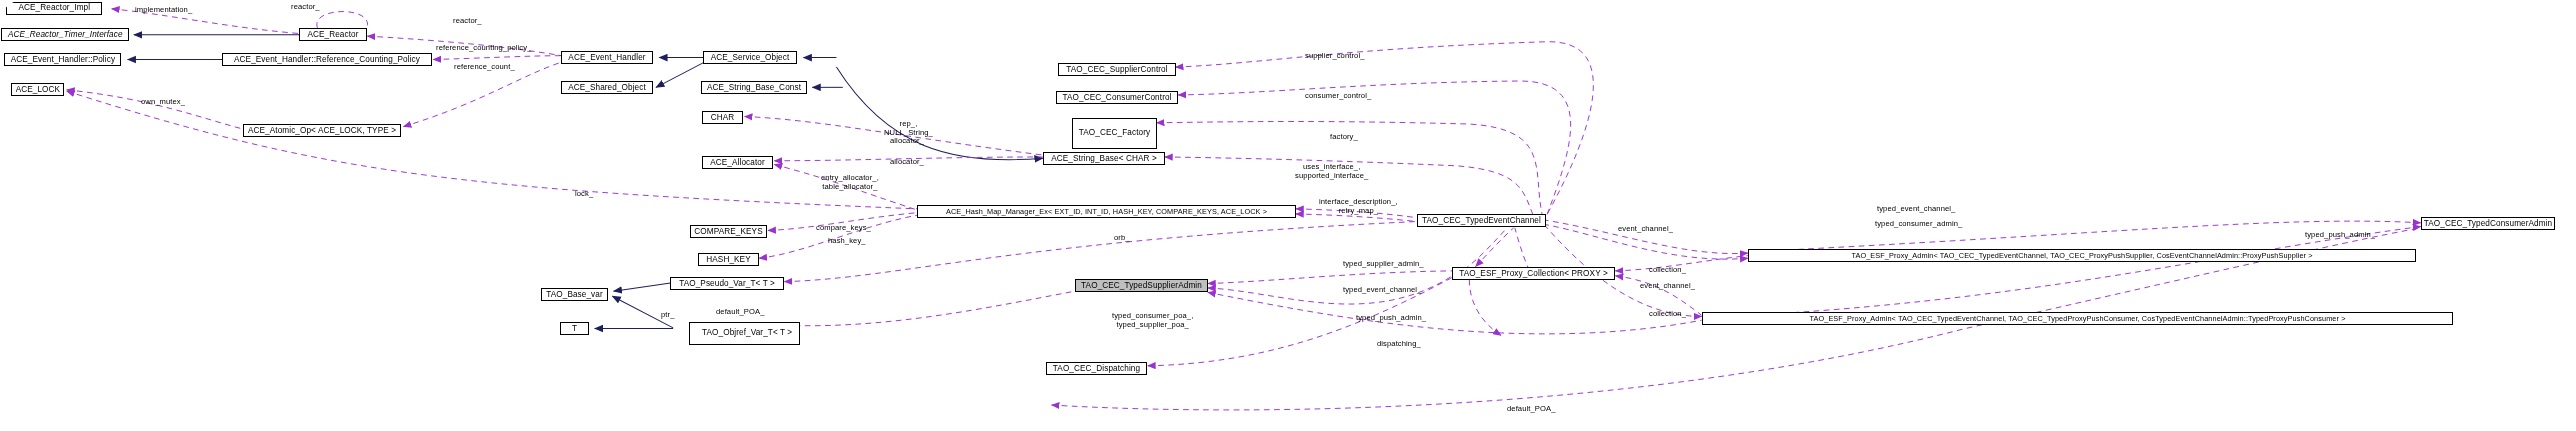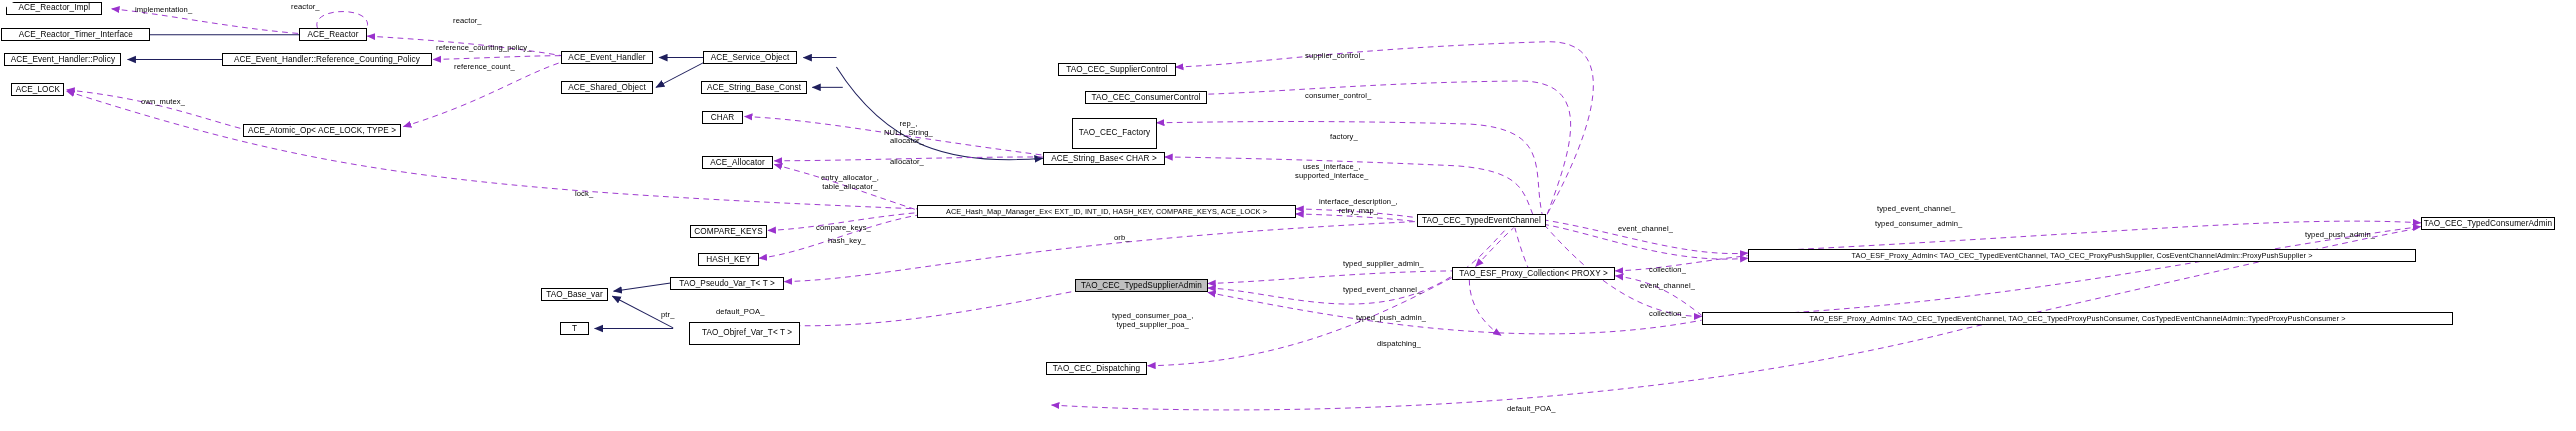--- a/index.html
+++ b/index.html
@@ -125,35 +125,35 @@
       <path d="M1907,448 C2020,444 2140,430 2293,428" marker-start="url(#arrow-use)"></path>
       <path d="M1907,455 C2020,460 2160,520 2293,436" marker-start="url(#arrow-use)"></path>
       <path d="M1907,462 C2100,500 2400,560 2687,506" marker-start="url(#arrow-use)"></path>
       <path d="M1660,640 C2000,660 2600,648 3100,520 C3400,452 3700,382 3823,360" marker-start="url(#arrow-use)"></path>
       <path d="M2320,442 C2320,480 2340,510 2370,530" marker-end="url(#arrow-use-fwd)"></path>
     </g>
   </svg>
 
   <div>
       <div class="node" style="left: 6.3px; top: 1.9px; width: 96px; height: 13.3px;">ACE_Reactor_Impl</div>
-      <div class="node" style="left: 1.3px; top: 28px; width: 149px; height: 13.3px;">ACE_Reactor_Timer_Interface</div>
+      <div class="node" style="left: 1.3px; top: 28px; width: 128px; height: 13.3px; font-style: italic;">ACE_Reactor_Timer_Interface</div>
       <div class="node" style="left: 4.4px; top: 53px; width: 117px; height: 13.3px;">ACE_Event_Handler::Policy</div>
       <div class="node" style="left: 11.4px; top: 83px; width: 53px; height: 13.3px;">ACE_LOCK</div>
       <div class="node" style="left: 299px; top: 28px; width: 68px; height: 13.3px;">ACE_Reactor</div>
       <div class="node" style="left: 222px; top: 53px; width: 210px; height: 13.3px;">ACE_Event_Handler::Reference_Counting_Policy</div>
       <div class="node" style="left: 243px; top: 124px; width: 158px; height: 13.3px;">ACE_Atomic_Op&lt; ACE_LOCK, TYPE &gt;</div>
       <div class="node" style="left: 561px; top: 51px; width: 92px; height: 13.3px;">ACE_Event_Handler</div>
       <div class="node" style="left: 561px; top: 81px; width: 92px; height: 13.3px;">ACE_Shared_Object</div>
       <div class="node" style="left: 703px; top: 51px; width: 94px; height: 13.3px;">ACE_Service_Object</div>
       <div class="node" style="left: 701px; top: 81px; width: 106px; height: 13.3px;">ACE_String_Base_Const</div>
       <div class="node" style="left: 702px; top: 111px; width: 41px; height: 13.3px;">CHAR</div>
       <div class="node" style="left: 702px; top: 156px; width: 71px; height: 13.3px;">ACE_Allocator</div>
       <div class="node" style="left: 1043px; top: 152px; width: 122px; height: 13.3px;">ACE_String_Base&lt; CHAR &gt;</div>
       <div class="node" style="left: 1058px; top: 63px; width: 118px; height: 13.3px;">TAO_CEC_SupplierControl</div>
-      <div class="node" style="left: 1085px; top: 91px; width: 122px; height: 13.3px;">TAO_CEC_ConsumerControl</div>
+      <div class="node" style="left: 1056px; top: 91px; width: 122px; height: 13.3px;">TAO_CEC_ConsumerControl</div>
       <div class="node" style="left: 1072px; top: 118px; width: 85px; height: 31px;">TAO_CEC_Factory</div>
       <div class="node tiny" style="left: 917px; top: 205px; width: 379px; height: 13.3px;">ACE_Hash_Map_Manager_Ex&lt; EXT_ID, INT_ID, HASH_KEY, COMPARE_KEYS, ACE_LOCK &gt;</div>
       <div class="node" style="left: 690px; top: 225px; width: 77px; height: 13.3px;">COMPARE_KEYS</div>
       <div class="node" style="left: 698px; top: 253px; width: 61px; height: 13.3px;">HASH_KEY</div>
       <div class="node" style="left: 670px; top: 277px; width: 114px; height: 13.3px;">TAO_Pseudo_Var_T&lt; T &gt;</div>
       <div class="node" style="left: 541px; top: 288px; width: 67px; height: 13.3px;">TAO_Base_var</div>
       <div class="node" style="left: 560px; top: 322px; width: 29px; height: 13.3px;">T</div>
       <div class="node" style="left: 689px; top: 322px; width: 111px; height: 23px; padding-left: 9px;">TAO_Objref_Var_T&lt; T &gt;</div>
       <div class="node" style="left: 1046px; top: 362px; width: 101px; height: 13.3px;">TAO_CEC_Dispatching</div>
       <div class="node" style="left: 1417px; top: 214px; width: 129px; height: 13.3px;">TAO_CEC_TypedEventChannel</div>

